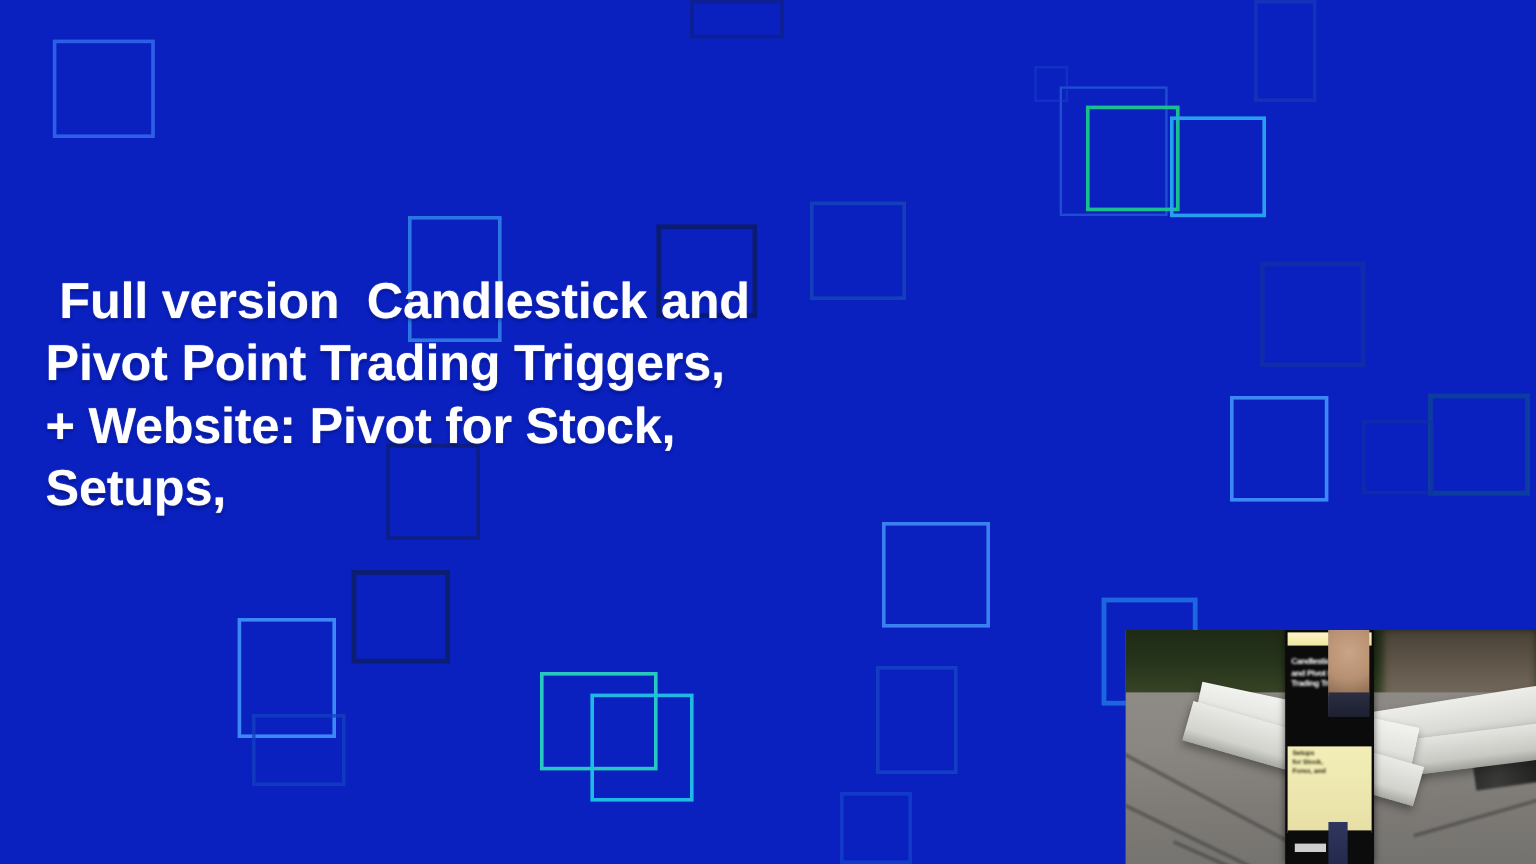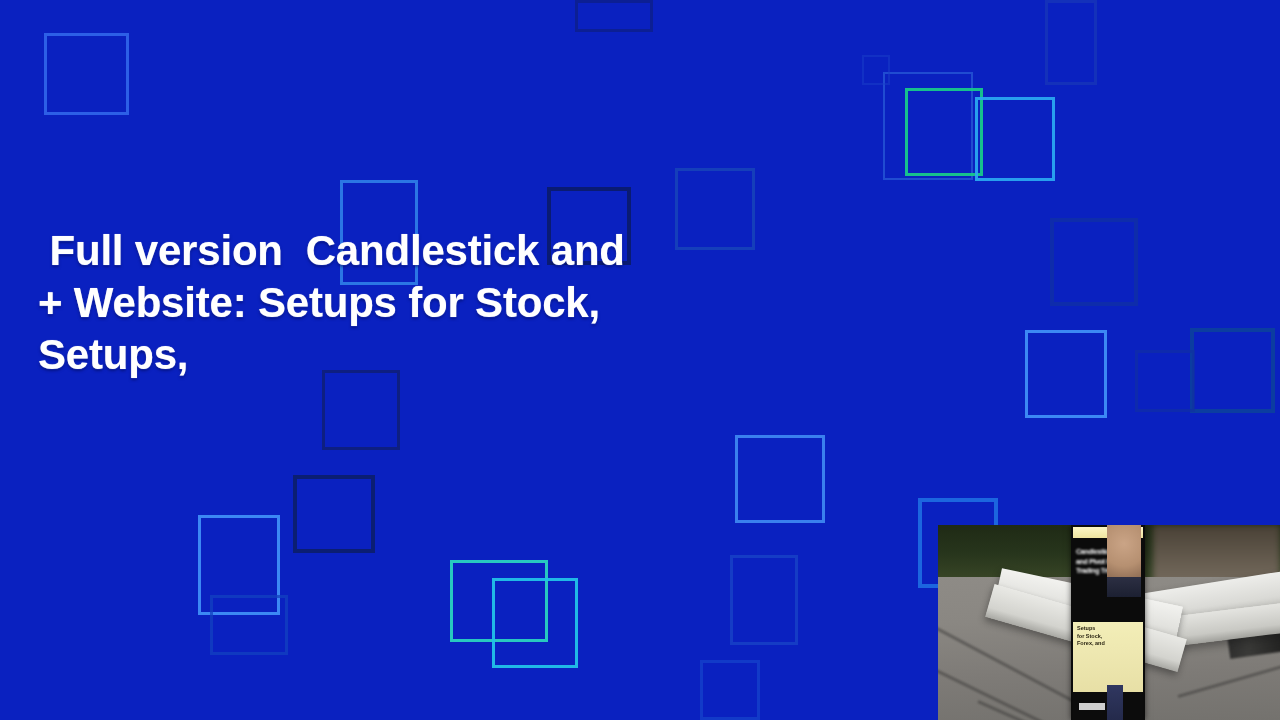--- a/index.html
+++ b/index.html
@@ -197,21 +197,22 @@
       <div class="sq" style="left: 492px; top: 578px; width: 86px; height: 90px; border: 3px solid rgb(34, 194, 232); opacity: 0.95;"></div>
       <div class="sq" style="left: 918px; top: 498px; width: 80px; height: 90px; border: 4px solid rgb(30, 106, 224); opacity: 0.95;"></div>
       <div class="sq" style="left: 730px; top: 555px; width: 68px; height: 90px; border: 3px solid rgb(26, 73, 200); opacity: 0.7;"></div>
       <div class="sq" style="left: 1135px; top: 350px; width: 60px; height: 62px; border: 3px solid rgb(16, 48, 160); opacity: 0.6;"></div>
       <div class="sq" style="left: 862px; top: 55px; width: 28px; height: 30px; border: 2px solid rgb(26, 64, 200); opacity: 0.5;"></div>
       <div class="sq" style="left: 700px; top: 660px; width: 60px; height: 60px; border: 3px solid rgb(22, 70, 204); opacity: 0.7;"></div>
     </div>
 
   <div id="title-block">
     <div class="title-line"> Full version  Candlestick and</div>
-    <div class="title-line">+ Website: Setups for Stock,</div>
+    <div class="title-line">Pivot Point Trading Triggers,</div>
+    <div class="title-line">+ Website: Pivot for Stock,</div>
     <div class="title-line">Setups,</div>
   </div>
 
   <div id="book-photo">
     <div class="ph ph-grass"></div>
     <div class="ph ph-grass-r"></div>
     <div class="ph ph-deck"></div>
 
     <div class="ph plank" style="left:-20px; top:92px; width:200px; transform:rotate(28deg);"></div>
     <div class="ph plank" style="left:-10px; top:140px; width:220px; transform:rotate(26deg);"></div>

